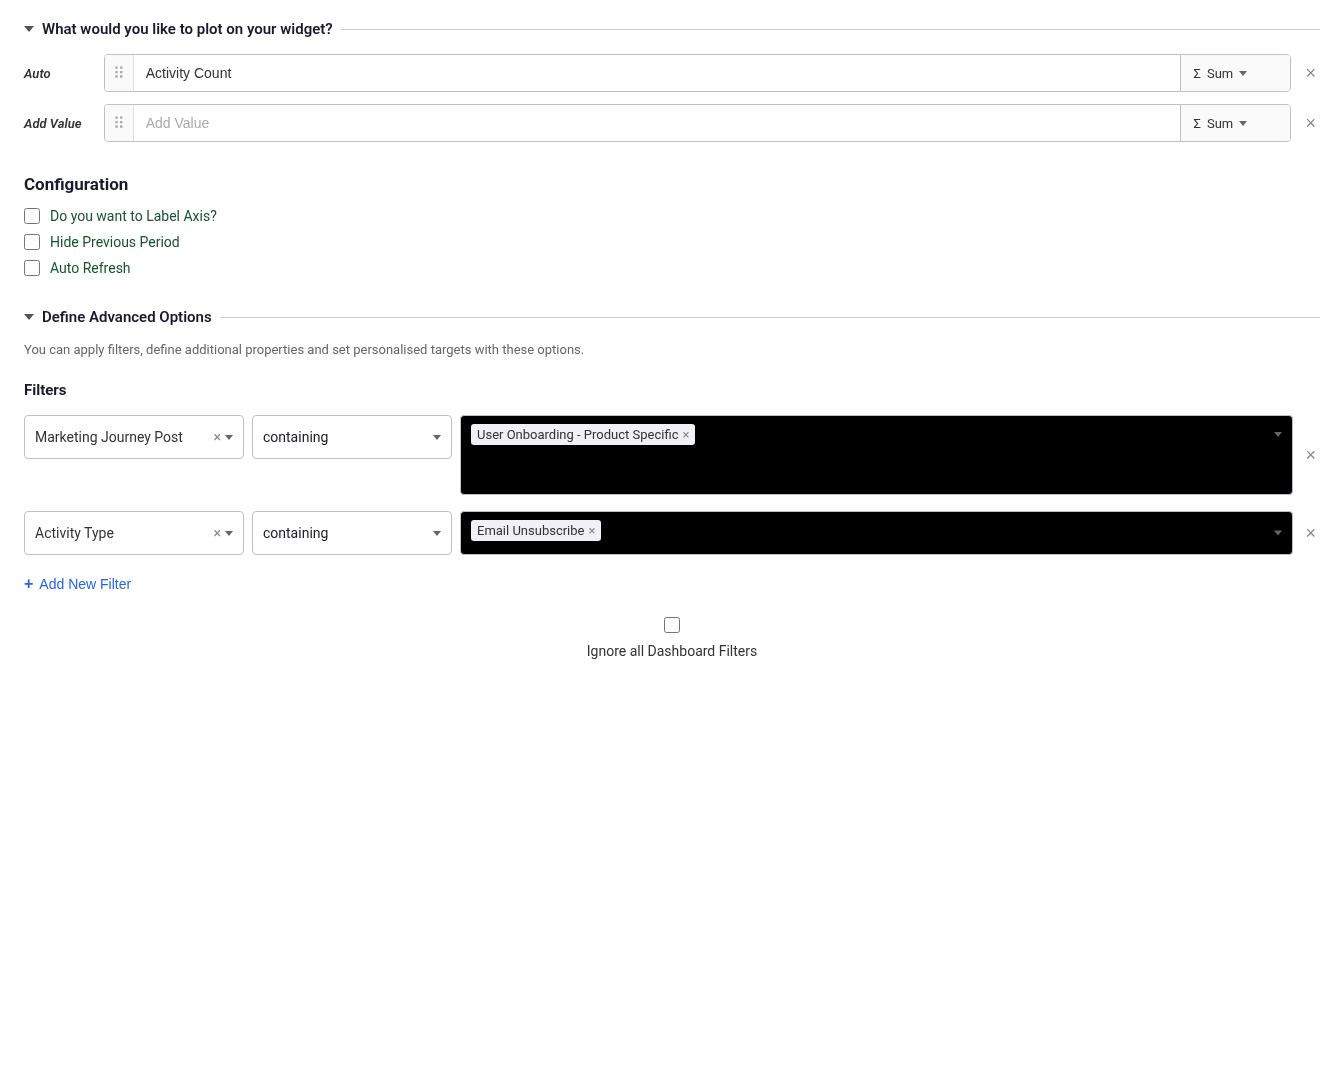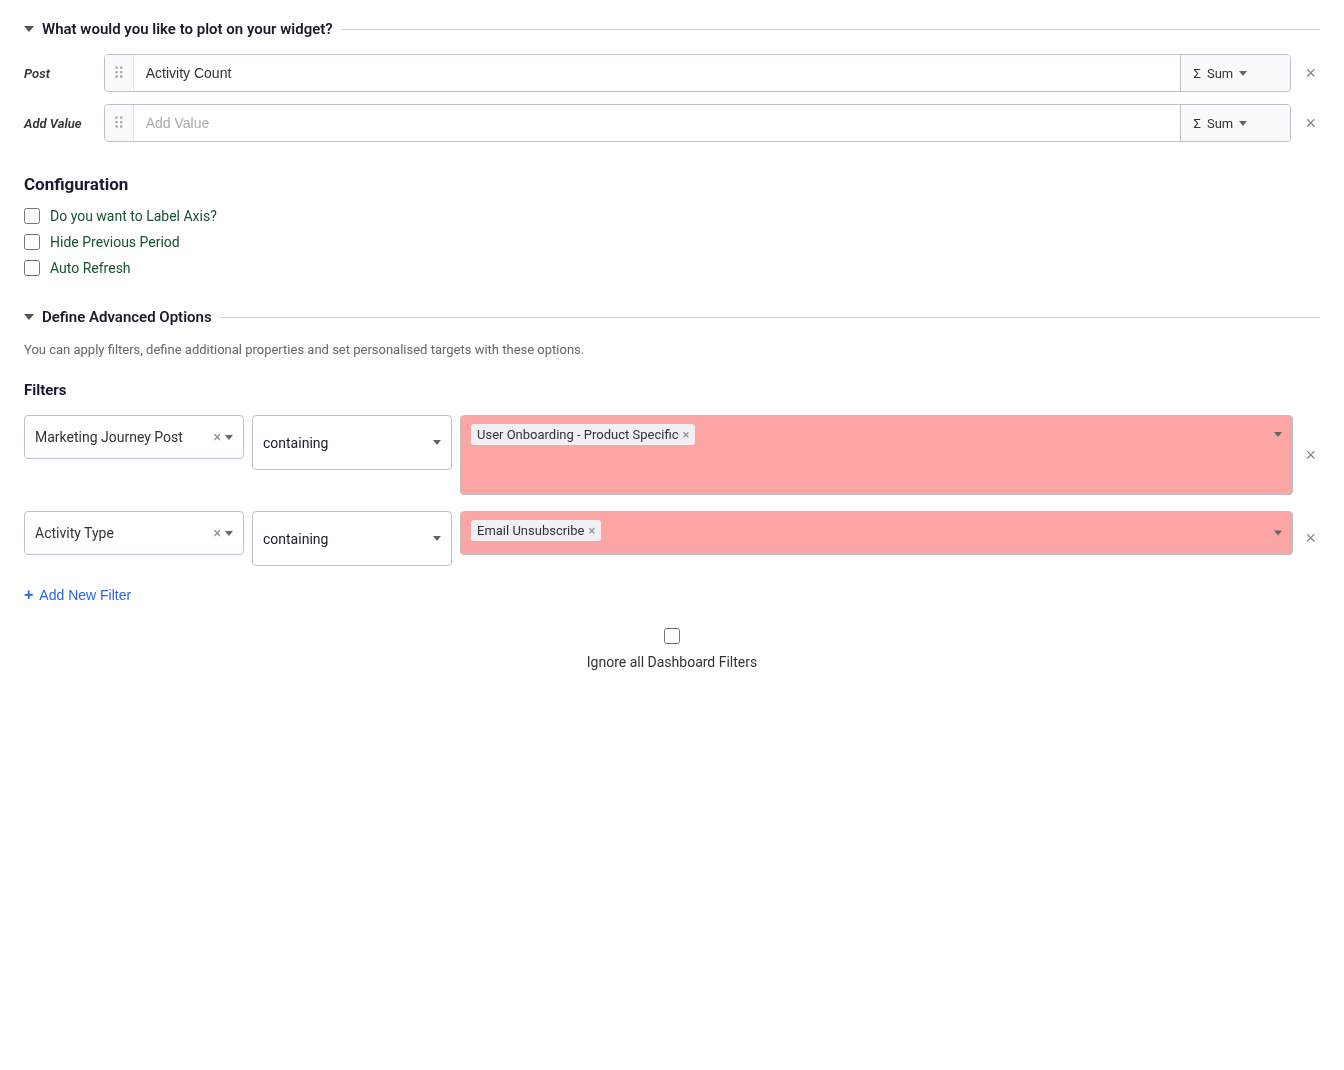--- a/index.html
+++ b/index.html
@@ -212,21 +212,21 @@
       font-weight: 400;
     }
     .filter-select .caret {
       width: 0; height: 0;
       border-left: 4px solid transparent;
       border-right: 4px solid transparent;
       border-top: 5px solid #666;
     }
     .filter-operator {
       flex: 0 0 200px;
-      height: 55px;
+      height: 44px;
       border: 1px solid #c0c0cc;
       border-radius: 4px;
       padding: 0 10px;
       display: flex;
       align-items: center;
       justify-content: space-between;
       background: #fff;
       cursor: pointer;
     }
     .filter-operator .caret {
@@ -234,21 +234,21 @@
       border-left: 4px solid transparent;
       border-right: 4px solid transparent;
       border-top: 5px solid #666;
     }
     .filter-value {
       flex: 1;
       min-height: 44px;
       border: 1px solid #c0c0cc;
       border-radius: 4px;
       padding: 8px 10px;
-      background: #fca5a5;
+      background: #000000;
       cursor: pointer;
       position: relative;
     }
     .filter-value-tall {
       min-height: 80px;
     }
     .filter-value .tags {
       display: flex;
       flex-wrap: wrap;
       gap: 4px;
@@ -334,21 +334,21 @@
 
 <div class="metric-section">
   <div class="section-header">
     <span class="chevron-down"></span>
     <h2>What would you like to plot on your widget?</h2>
     <div class="section-divider"></div>
   </div>
 
 
   <div class="value-row">
-    <span class="value-label">Post</span>
+    <span class="value-label">Auto</span>
     <div class="value-input-group">
       <div class="drag-handle">⠿</div>
       <input class="value-input" type="text" value="Activity Count" readonly="" style="">
       <div class="sum-dropdown">
         <span>Σ</span>
         <span>Sum</span>
         <div class="chevron-small"></div>
       </div>
     </div>
     <button class="close-btn">×</button>

